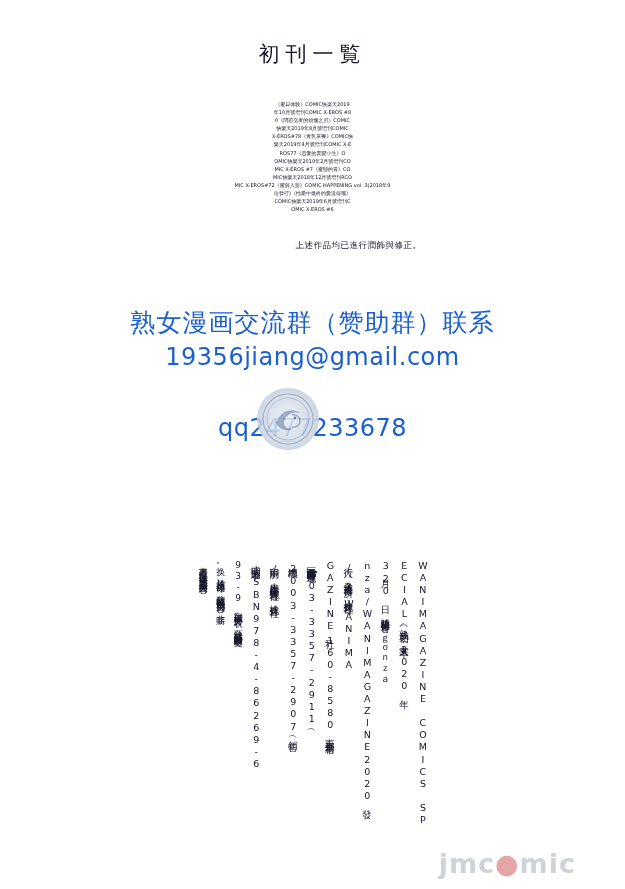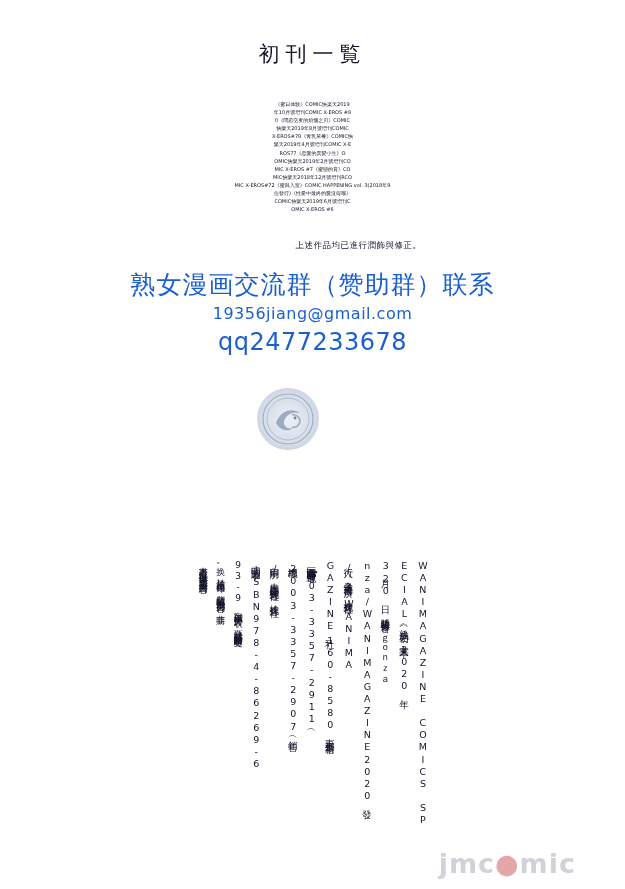--- a/index.html
+++ b/index.html
@@ -64,30 +64,32 @@
     left: 0;
     width: 625px;
     text-align: center;
     color: #1a5fd0;
     font-family: "DejaVu Sans", sans-serif;
   }
   .contact .line1 {
     font-size: 25px;
     letter-spacing: 1px;
     line-height: 1.35;
+    margin-top: 38px;
   }
   .contact .line2 {
-    font-size: 16px;
+    font-size: 24px;
     letter-spacing: 0.5px;
     line-height: 1.45;
   }
   .contact .line3 {
     font-size: 24px;
     letter-spacing: 0.5px;
     line-height: 1.45;
+    margin-top: 36px;
   }
   .logo-mark {
     position: absolute;
     top: 388px;
     left: 50%;
     transform: translateX(-50%);
     width: 62px;
     height: 62px;
     border-radius: 50%;
     background: radial-gradient(circle at 50% 50%, #e9eef5 0%, #cfd8e6 58%, #aebacd 100%);

